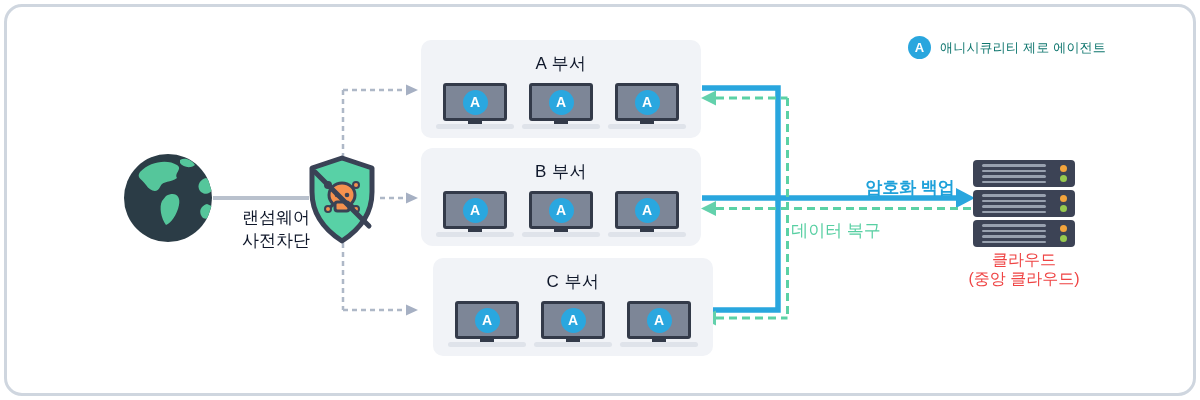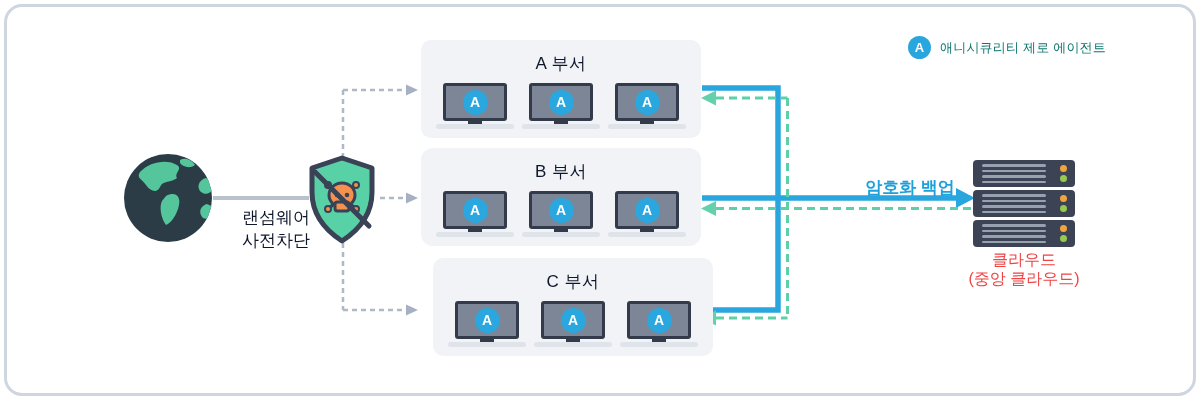--- a/index.html
+++ b/index.html
@@ -191,20 +191,21 @@
               <div class="agent-dot">A</div>
             </div>
           </div>
         <div class="lap-hinge"></div>
           <div class="lap-base"></div>
       </div>
     </div>
   </div>
 
   <div class="abs backup-label">암호화 백업</div>
+  <div class="abs recovery-label">데이터 복구</div>
 
   <div class="abs server">
     <div class="server-unit">
       <div class="server-line"></div>
         <div class="server-line"></div>
         <div class="server-line"></div>
         <div class="server-line"></div>
       <div class="led led-top"></div>
       <div class="led led-bottom"></div>
     </div>

